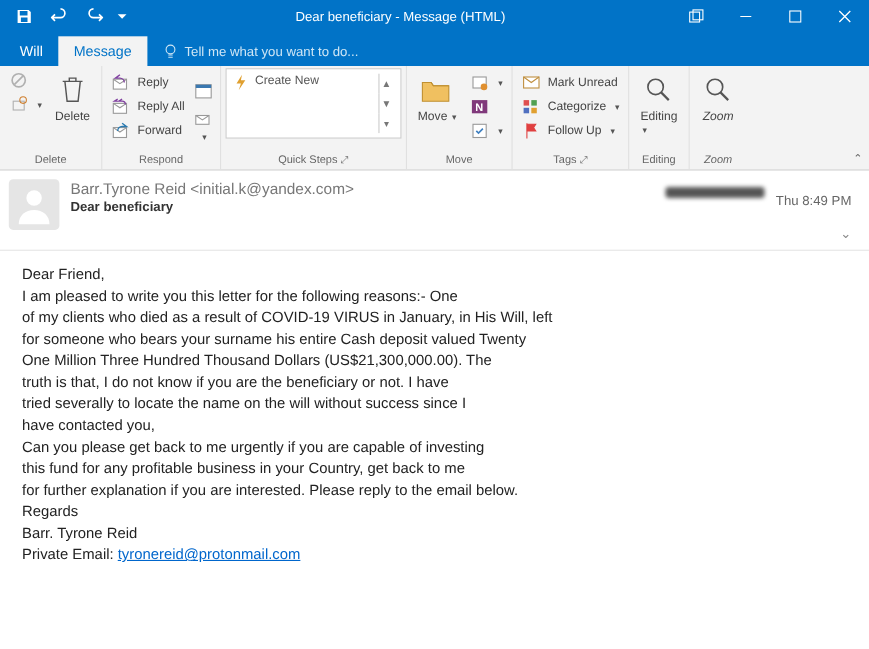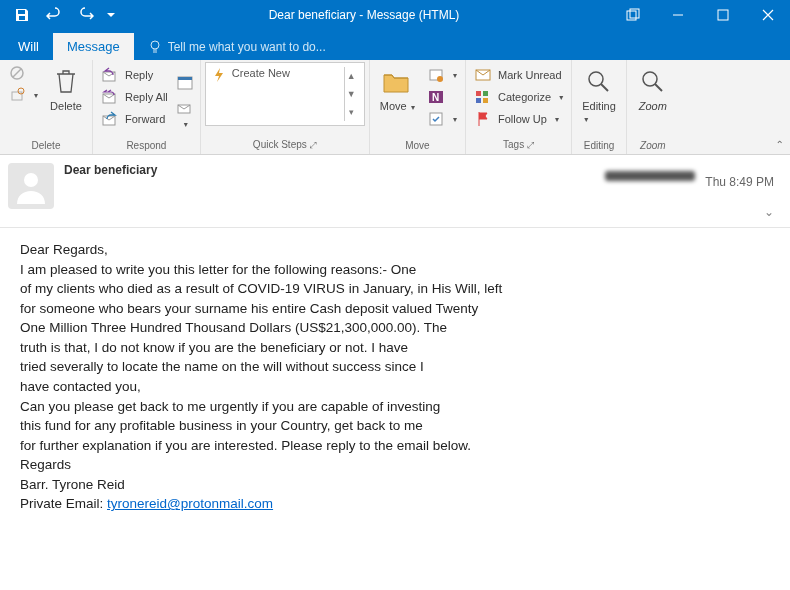--- a/index.html
+++ b/index.html
@@ -332,31 +332,32 @@
 </div>
 
 <div class="msg-header">
   <div class="avatar">
     <svg width="36" height="36" viewBox="0 0 36 36">
         <circle cx="18" cy="12" r="7" fill="#fff"></circle>
         <path d="M4 36c0-8 6-13 14-13s14 5 14 13" fill="#fff"></path>
       </svg>
   </div>
   <div class="msg-meta">
+    <div class="from-line">Barr.Tyrone Reid &lt;initial.k@yandex.com&gt;</div>
     <div class="subject-line">Dear beneficiary</div>
   </div>
   <div style="align-self:flex-start; padding-top:4px;"><span class="masked" style="display:inline-block; width:90px; height:10px; background:#555; border-radius:3px; filter:blur(2px);"></span></div>
   <div class="date-col">
     <span>Thu 8:49 PM</span>
     <span style="color:#888;font-size:12px;">⌄</span>
   </div>
 </div>
 
 <div class="msg-body">
-  <div>Dear Regards,</div>
+  <div>Dear Friend,</div>
   <div>I am pleased to write you this letter for the following reasons:- One</div>
   <div>of my clients who died as a result of COVID-19 VIRUS in January, in His Will, left</div>
   <div>for someone who bears your surname his entire Cash deposit valued Twenty</div>
   <div>One Million Three Hundred Thousand Dollars (US$21,300,000.00). The</div>
   <div>truth is that, I do not know if you are the beneficiary or not. I have</div>
   <div>tried severally to locate the name on the will without success since I</div>
   <div>have contacted you,</div>
   <div>Can you please get back to me urgently if you are capable of investing</div>
   <div>this fund for any profitable business in your Country, get back to me</div>
   <div>for further explanation if you are interested. Please reply to the email below.</div>

